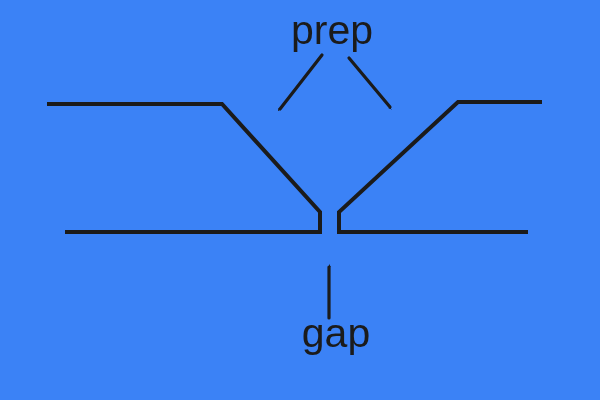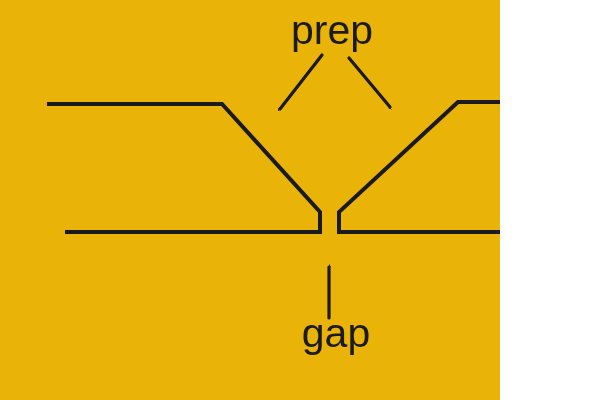--- a/index.html
+++ b/index.html
@@ -2,23 +2,23 @@
 <html><head>
 <meta charset="utf-8">
 <style>
   html, body {
     margin: 0;
     padding: 0;
     background: #ffffff;
   }
   .stage {
     position: relative;
-    width: 500px;
+    width: 600px;
     height: 400px;
-    background: #eab308;
+    background: #3b82f6;
     overflow: hidden;
     font-family: "Liberation Sans", sans-serif;
   }
   svg.diagram {
     display: block;
     width: 600px;
     height: 400px;
   }
   .outline {
     fill: none;

